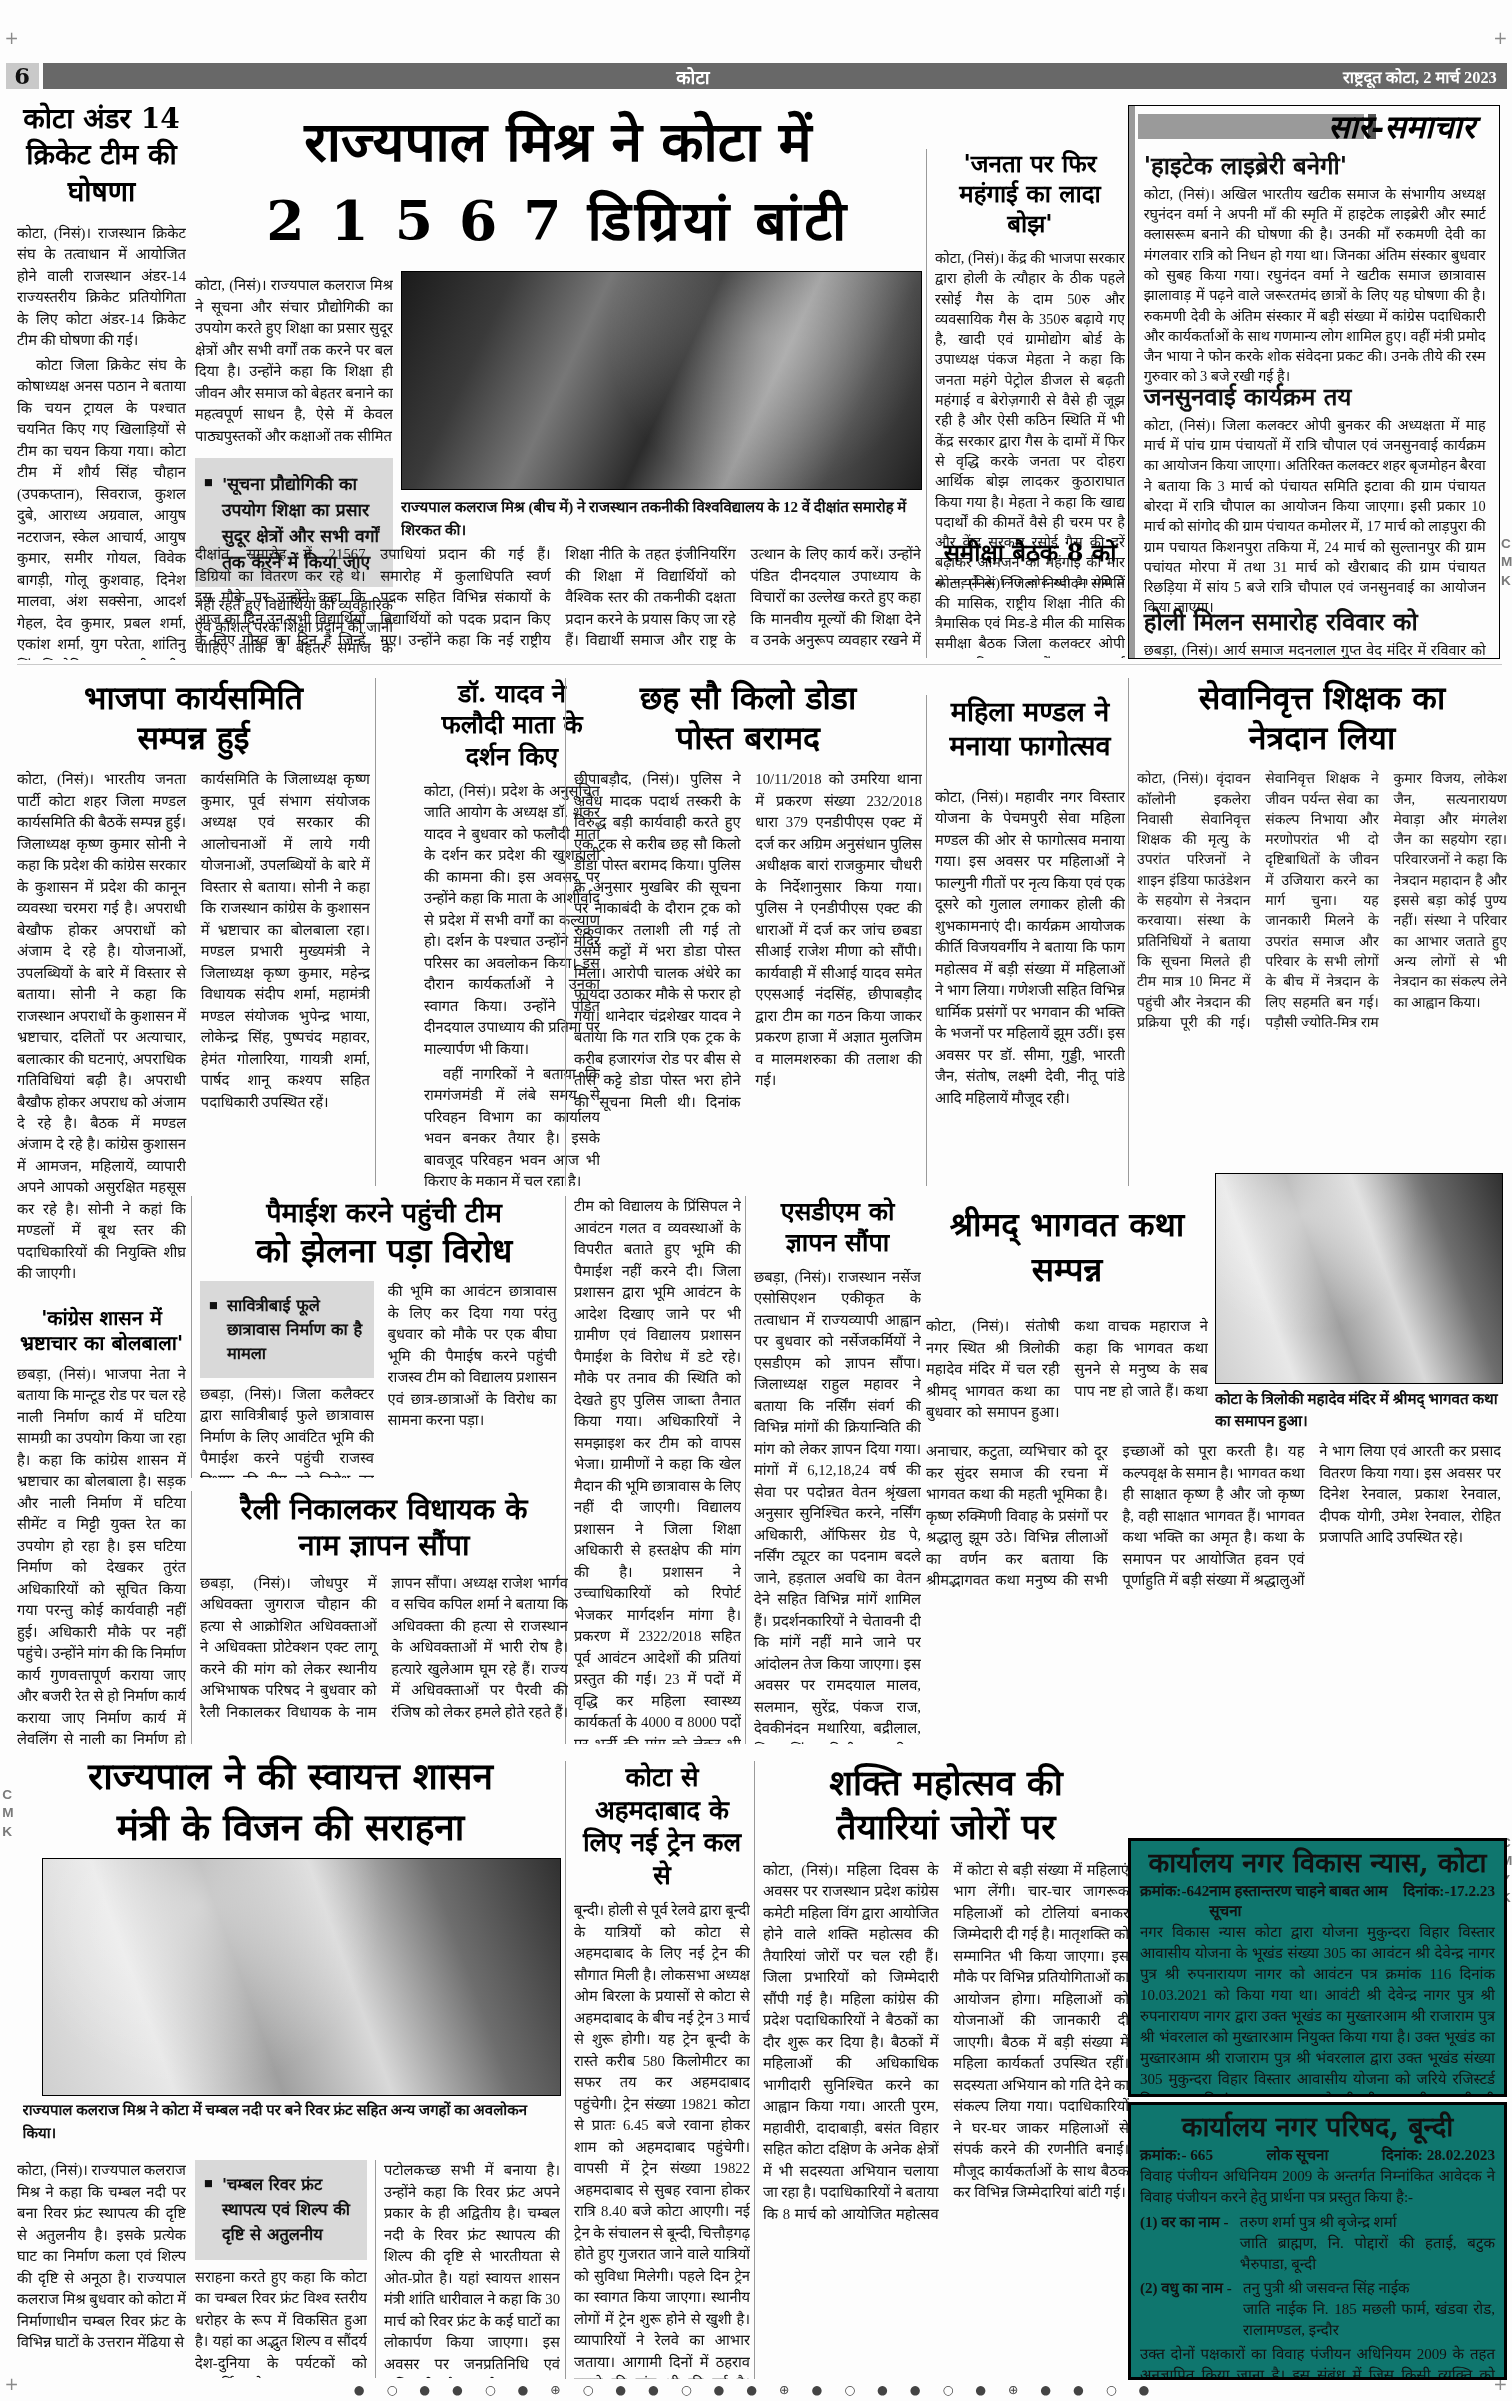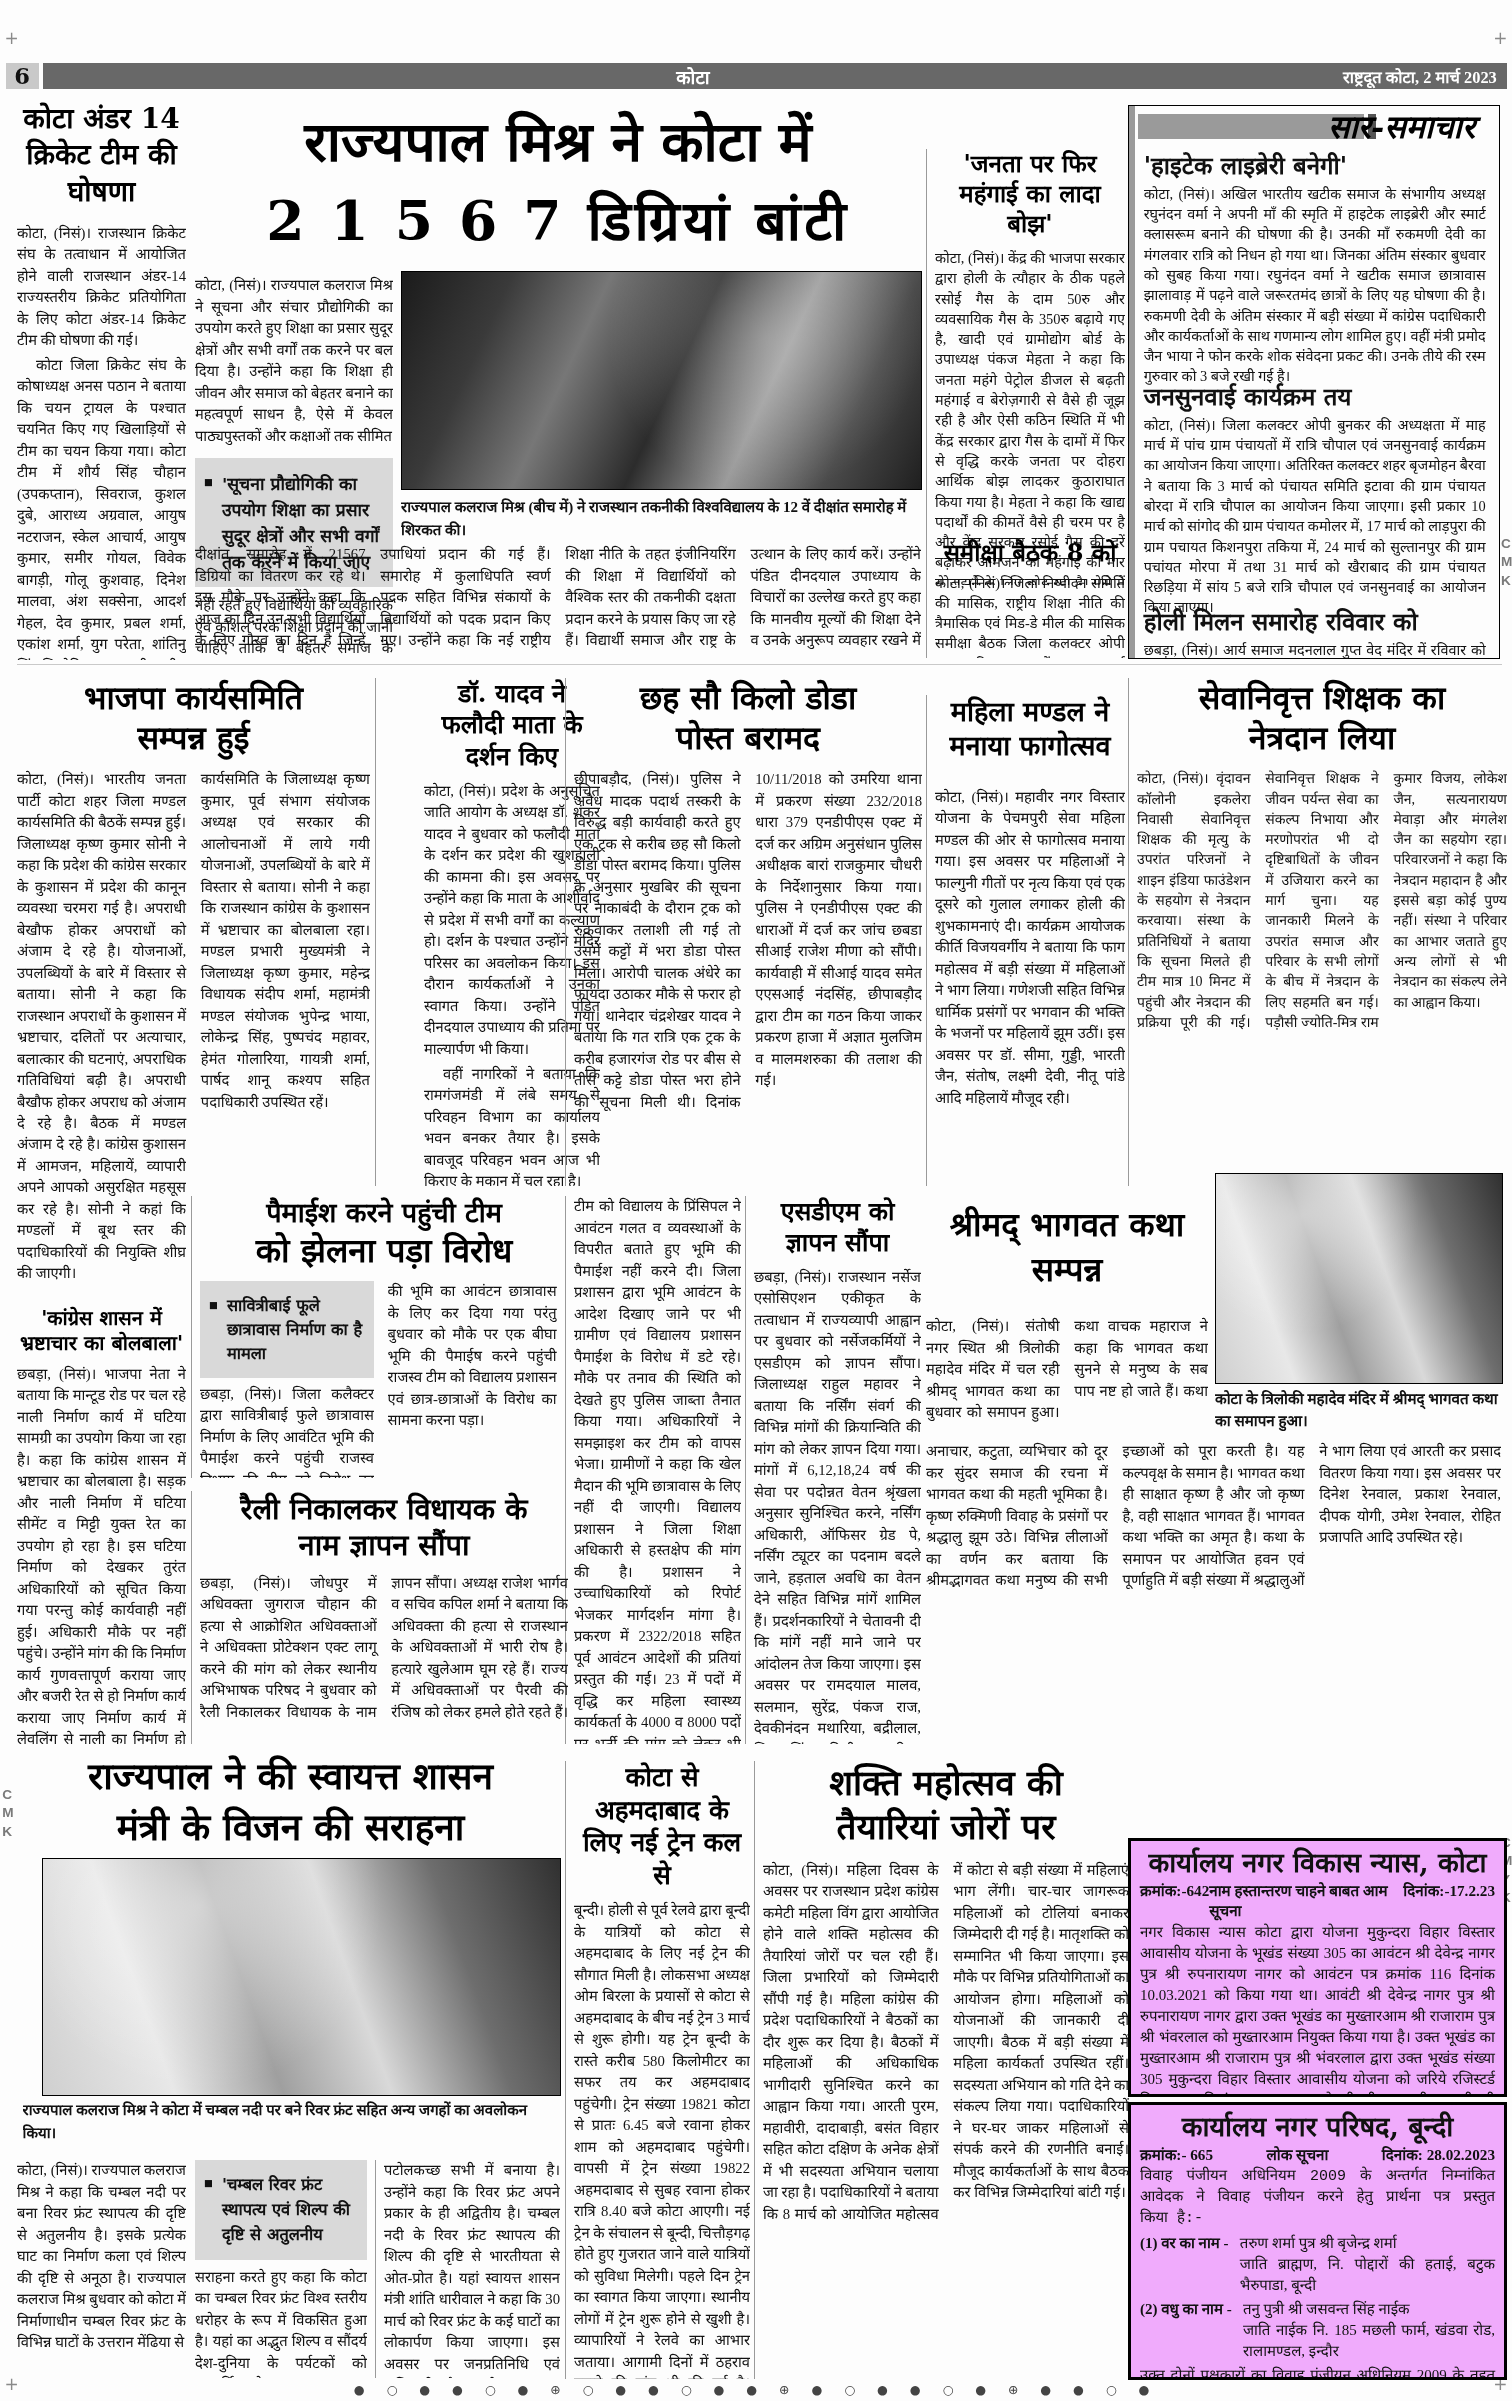--- a/index.html
+++ b/index.html
@@ -19,21 +19,21 @@
   .photo2{background:
     radial-gradient(circle at 30% 20%, rgba(255,255,255,.5), rgba(0,0,0,0) 45%),
     linear-gradient(70deg,#cfcfcf 0%,#e8e8e8 22%,#9f9f9f 40%,#d9d9d9 58%,#6e6e6e 78%,#303030 100%);
     border:0.6px solid #000;}
   .caption{font-size:15px;line-height:22.6px;font-weight:bold;text-align:left;}
   .qbox{background:#d9d9d9;padding:12.4px 11.3px 12.4px 9px;display:flex;gap:9px;}
   .qmark{font-size:14.7px;line-height:22.6px;}
   .qtext{font-family:"DejaVu Serif",serif;font-weight:bold;font-size:17.5px;line-height:26px;text-align:left;}
   .vrule{border-left:0.6px solid #9a9a9a;padding-left:8px;}
   .masthead{background:#686868;color:#fff;display:flex;align-items:center;}
-  .noticebox{border:3.4px solid #000;background:#f0abfc;padding:5.6px 9px;overflow:hidden;}
+  .noticebox{border:3.4px solid #000;background:#0f766e;padding:5.6px 9px;overflow:hidden;}
   .ntitle{font-family:"DejaVu Serif",serif;font-weight:bold;font-size:27px;text-align:center;line-height:1.15;}
   .nmeta{display:flex;justify-content:space-between;font-weight:bold;font-size:15.2px;margin-top:2.3px;}
   .nbody{font-size:15px;line-height:21px;text-align:justify;font-weight:500;}
   .cmyk{display:flex;flex-direction:column;gap:3.4px;color:#7a7a7a;font-weight:bold;font-size:13.6px;font-family:"Liberation Sans",sans-serif;}
   .crop{color:#8a8a8a;font-size:17px;font-family:"DejaVu Sans",sans-serif;}
   .sep{border-top:0.6px solid #c9c9c9;}
   .saaritem h3{font-family:"DejaVu Serif",serif;font-size:24px;margin:5.6px 0 3.4px 0;line-height:1.2;}
 </style>
 </head>
 <body>
@@ -277,21 +277,21 @@
 
 </div>
 
 <div class="abs noticebox" style="left:1128px;top:2102px;width:355px;height:261px;">
   <div class="ntitle">कार्यालय नगर परिषद, बून्दी</div>
   <div class="nmeta">
     <span>क्रमांक:- 665</span>
     <span>लोक सूचना</span>
     <span>दिनांक: 28.02.2023</span>
   </div>
-  <div class="nbody" style="margin-top:2.3px;font-family:Liberation Mono, monospace;">विवाह पंजीयन अधिनियम 2009 के अन्तर्गत निम्नांकित आवेदक ने विवाह पंजीयन करने हेतु प्रार्थना पत्र प्रस्तुत किया है:-</div>
+  <div class="nbody" style="margin-top:2.3px;">विवाह पंजीयन अधिनियम 2009 के अन्तर्गत निम्नांकित आवेदक ने विवाह पंजीयन करने हेतु प्रार्थना पत्र प्रस्तुत किया है:-</div>
   <div style="display:flex;gap:11.3px;margin-top:3.4px;">
     <div class="nbody" style="font-weight:bold;white-space:nowrap;">(1) वर का नाम  -</div>
     <div>
       <div class="nbody">तरुण शर्मा पुत्र श्री बृजेन्द्र शर्मा</div>
       <div class="nbody">जाति ब्राह्मण, नि. पोद्दारों की हताई, बटुक भैरुपाडा, बून्दी</div>
     </div>
   </div>
   <div style="display:flex;gap:11.3px;margin-top:3.4px;">
     <div class="nbody" style="font-weight:bold;white-space:nowrap;">(2) वधु का नाम -</div>
     <div>

